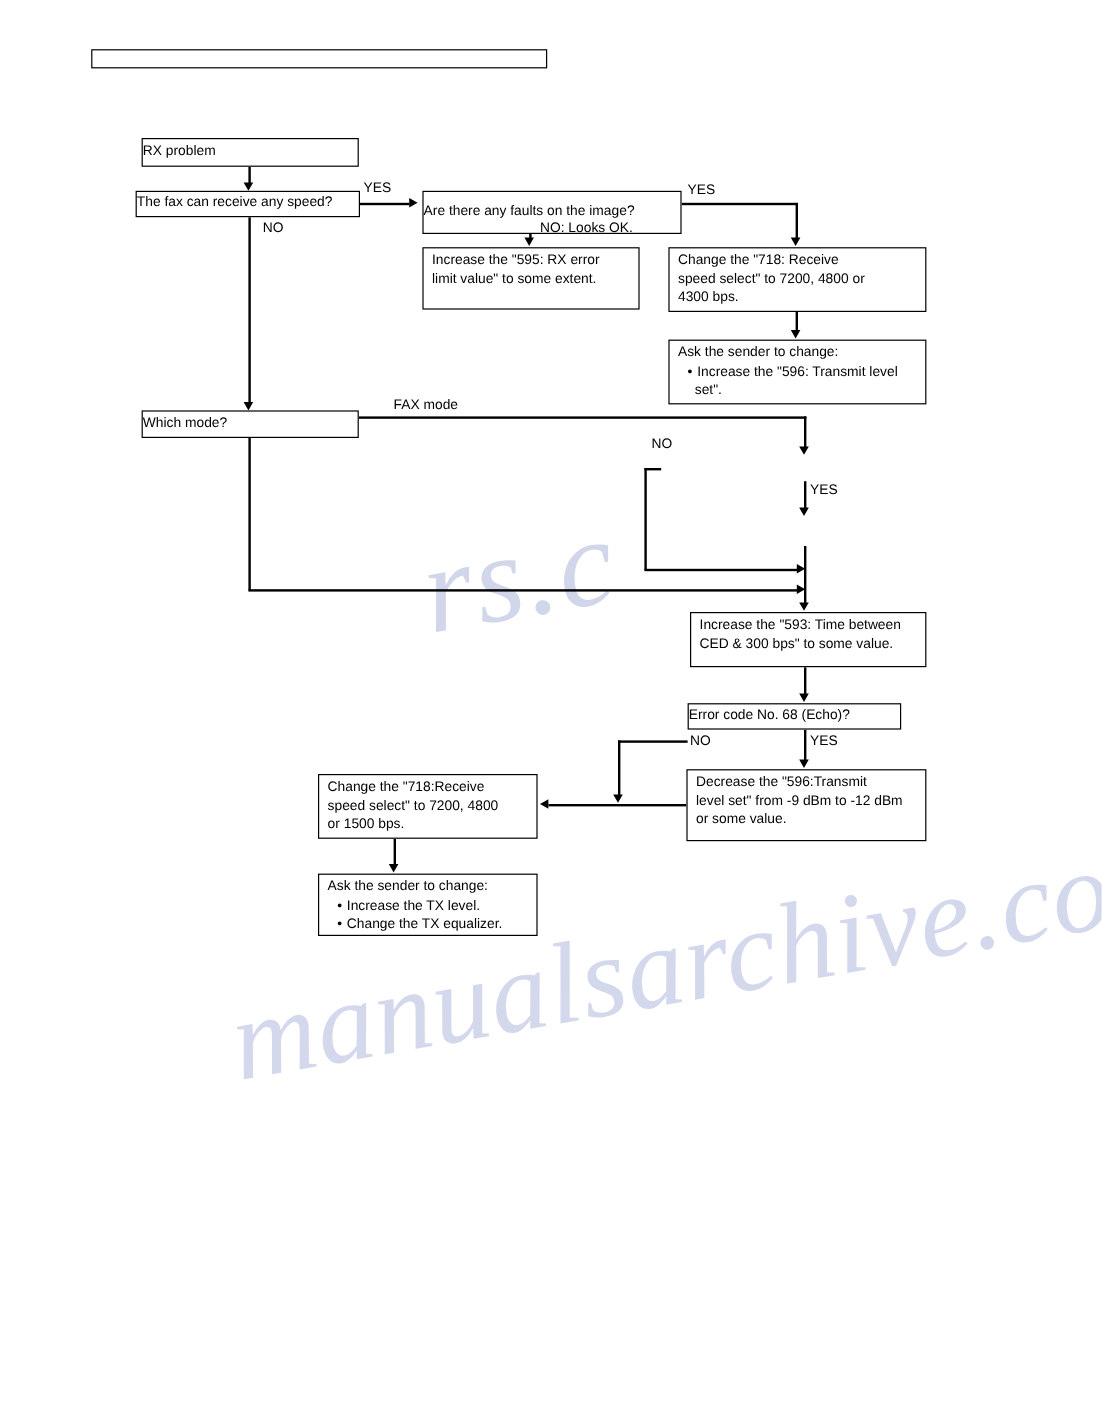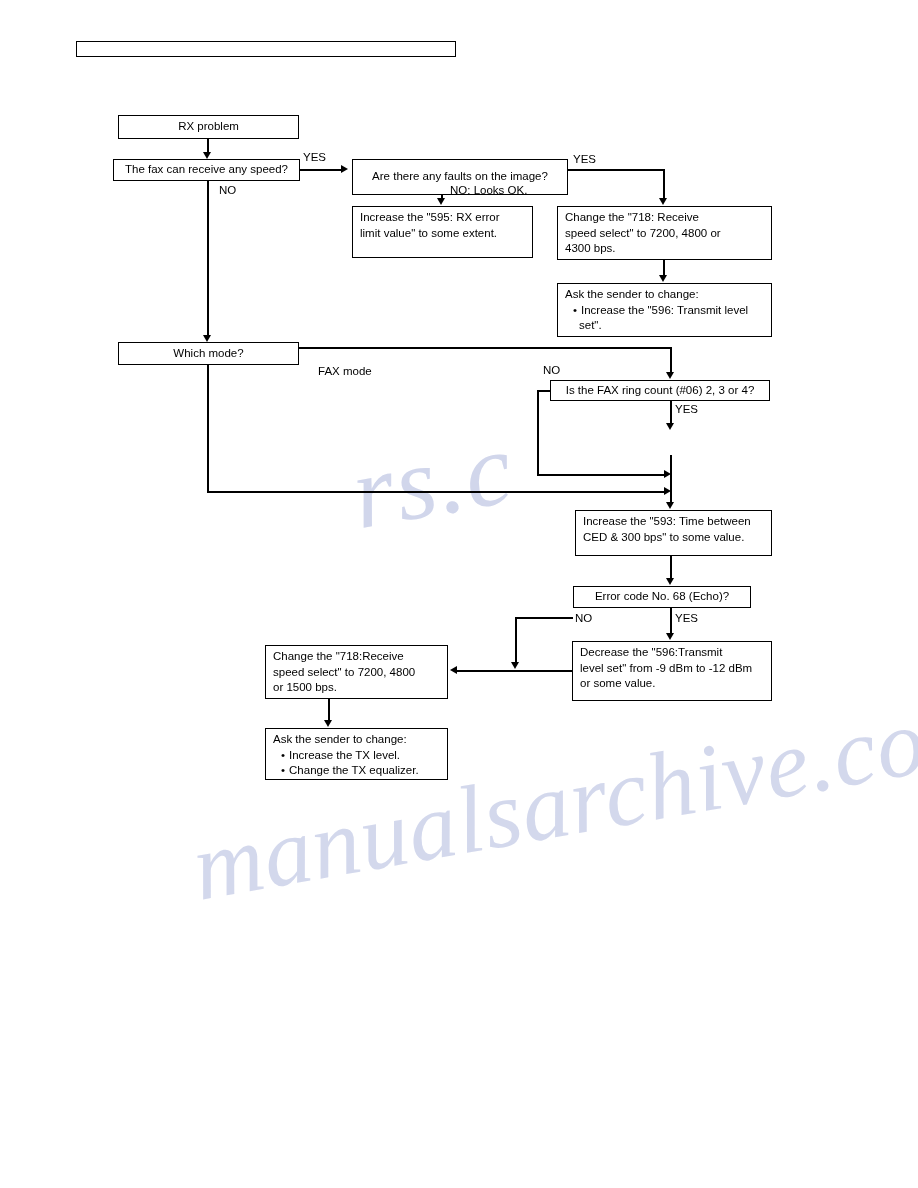--- a/index.html
+++ b/index.html
@@ -65,21 +65,21 @@
     font-size: 11.5px;
     line-height: 15.5px;
     z-index: 3;
     padding: 3px 6px 2px 7px;
   }
   .box.center {
     text-align: center;
     padding: 0;
     display: flex;
     align-items: center;
-    justify-content: center;
+    justify-content: flex-start;
   }
   .box .ln { display: block; white-space: nowrap; }
   .box .bullet { display: block; white-space: nowrap; text-indent: 0; padding-left: 8px; }
   .box .bullet::before { content: "\2022"; margin-right: 4px; }
   .box .cont { display: block; white-space: nowrap; padding-left: 14px; }
 
   
   .hline, .vline {
     position: absolute;
     background: #000;
@@ -154,23 +154,20 @@
   <div class="box" style="left:557px; top:283px; width:215px; height:54px;">
     <span class="ln">Ask the sender to change:</span>
     <span class="bullet">Increase the "596: Transmit level</span>
     <span class="cont">set".</span>
   </div>
 
   <div class="box center" style="left:118px; top:342px; width:181px; height:23px;">
     <span class="ln">Which mode?</span>
   </div>
 
-  <div class="box center" style="left:550px; top:380px; width:220px; height:21px;">
-    <span class="ln">Is the FAX ring count (#06) 2, 3 or 4?</span>
-  </div>
 
 
   <div class="box" style="left:575px; top:510px; width:197px; height:46px;">
     <span class="ln">Increase the "593: Time between</span>
     <span class="ln">CED &amp; 300 bps" to some value.</span>
   </div>
 
   <div class="box center" style="left:573px; top:586px; width:178px; height:22px;">
     <span class="ln">Error code No. 68 (Echo)?</span>
   </div>
@@ -212,21 +209,21 @@
   <div class="vline" style="left:663px; top:169px; height:30px;"></div>
   <div class="arrow down" style="left:659px; top:198px;"></div>
   <div class="elabel" style="left:573px; top:153px;">YES</div>
 
   <div class="vline" style="left:663px; top:260px; height:16px;"></div>
   <div class="arrow down" style="left:659px; top:275px;"></div>
 
   <div class="hline" style="left:299px; top:347px; width:373px;"></div>
   <div class="vline" style="left:670px; top:347px; height:26px;"></div>
   <div class="arrow down" style="left:666px; top:372px;"></div>
-  <div class="elabel" style="left:318px; top:332px;margin-top:33px;">FAX mode</div>
+  <div class="elabel" style="left:328px; top:332px;">FAX mode</div>
 
   <div class="vline" style="left:207px; top:365px; height:127px;"></div>
   <div class="hline" style="left:207px; top:491px; width:459px;"></div>
   <div class="arrow right" style="left:664px; top:487px;"></div>
 
   <div class="vline" style="left:670px; top:401px; height:23px;"></div>
   <div class="arrow down" style="left:666px; top:423px;"></div>
   <div class="elabel" style="left:675px; top:403px;">YES</div>
 
   <div class="hline" style="left:537px; top:390px; width:14px;"></div>

